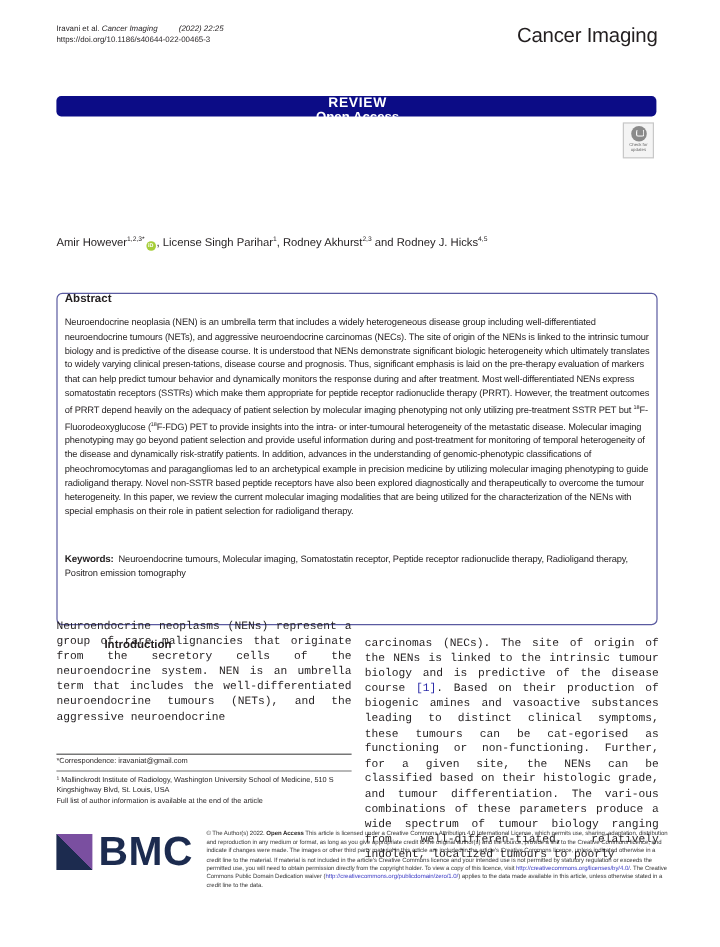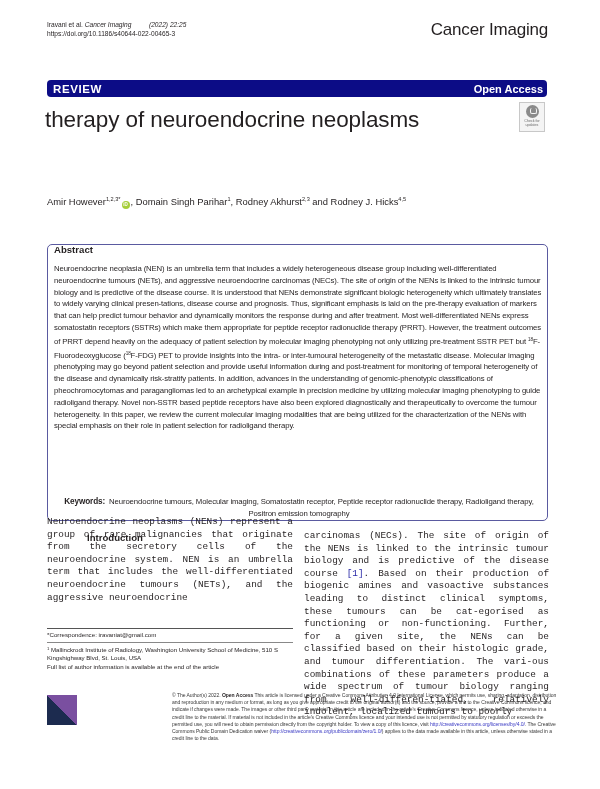--- a/index.html
+++ b/index.html
@@ -4,40 +4,40 @@
 <style>
   html, body { margin: 0; padding: 0; background: #ffffff; }
   body { width: 600px; height: 789px; position: relative; overflow: hidden; font-family: "Liberation Sans", sans-serif; color: #231f20; }
   .abs { position: absolute; }
 
   .running-head { left: 47px; top: 20px; font-size: 6.6px; line-height: 9px; color: #231f20; }
   .running-head .cite-it { font-style: italic; }
   .running-head .gap { display: inline-block; width: 14px; }
   .journal-name { right: 52px; top: 20px; font-size: 17px; color: #231f20; letter-spacing: -0.2px; }
 
-  .review-bar { left: 47px; top: 80px; width: 500px; height: 17px; background: #0c0c86; border-radius: 4px; color: #fff; font-weight: bold; box-sizing: border-box; display: flex; justify-content: space-between; align-items: center; padding: 0 4px 0 6px; }
+  .review-bar { left: 47px; top: 80px; width: 500px; height: 17px; background: #0c0c86; border-radius: 4px; color: #fff; font-weight: bold; box-sizing: border-box; display: flex; justify-content: space-between; align-items: center; padding: 0 4px 0 6px; flex-direction: column; }
   .review-bar .lbl { font-size: 11.5px; letter-spacing: 0.6px; }
   .review-bar .oa { font-size: 11px; }
 
   .check-badge { left: 519px; top: 102px; width: 26px; height: 30px; border: 1px solid #c8c8c8; background: #f4f4f4; box-sizing: border-box; display: flex; flex-direction: column; align-items: center; padding-top: 2px; }
   .check-badge .circ { width: 13px; height: 13px; border-radius: 50%; background: #8a8a8a; position: relative; }
   .check-badge .circ::after { content: ""; position: absolute; left: 4px; top: 3px; width: 5px; height: 5px; border-radius: 2px; border: 1px solid #f4f4f4; border-top: none; }
   .check-badge .txt { font-size: 3.6px; line-height: 4px; color: #666; text-align: center; margin-top: 1px; }
 
   .title { left: 45px; top: 107px; width: 470px; font-size: 22.5px; line-height: 26px; color: #231f20; letter-spacing: -0.1px; }
 
   .authors { left: 47px; top: 196px; font-size: 9.4px; color: #231f20; white-space: nowrap; }
   .authors sup { font-size: 5.6px; vertical-align: 4px; }
   .orcid { display: inline-block; width: 8px; height: 8px; border-radius: 50%; background: #a6ce39; color: #fff; font-size: 4.5px; font-weight: bold; text-align: center; line-height: 8px; vertical-align: -1px; margin: 0 1px; }
 
   .abstract-box { left: 47px; top: 244px; width: 501px; height: 277px; border: 1px solid #5a5aa0; border-radius: 5px; box-sizing: border-box; }
   .abstract-head { left: 54px; top: 244px; font-size: 9.6px; font-weight: bold; color: #231f20; }
   .abstract-text { left: 54px; top: 263px; width: 490px; font-size: 7.75px; line-height: 11.8px; color: #231f20; letter-spacing: -0.12px; }
   .abstract-text sup { font-size: 4.6px; vertical-align: 3px; }
-  .kw-block { left: 54px; top: 496px; width: 490px; font-size: 7.75px; line-height: 11.8px; color: #231f20; letter-spacing: -0.12px; text-align: center; }
+  .kw-block { left: 54px; top: 460px; width: 490px; font-size: 7.75px; line-height: 11.8px; color: #231f20; letter-spacing: -0.12px; }
   .kw-block .kw-label { font-weight: bold; font-size: 8.2px; margin-right: 4px; }
 
   .intro-head { left: 47px; top: 532px; font-size: 9.6px; font-weight: bold; margin-left: 40px; }
   .col-text { font-family: Liberation Mono, monospace; font-size: 9.4px; line-height: 12.6px; text-align: justify; color: #231f20; }
   .col-left { left: 47px; top: 516px; width: 246px; }
   .col-right { left: 304px; top: 530px; width: 245px; }
   .ref-link { color: #2a2aa8; }
 
   .fn-rule1 { left: 47px; top: 628px; width: 246px; height: 0; border-top: 0.7px solid #555; }
   .fn-corr { left: 47px; top: 631px; font-size: 6.2px; color: #231f20; }
@@ -74,25 +74,24 @@
 
 <div class="abs check-badge">
   <div class="circ"></div>
   <div class="txt">
     <div>Check for</div>
     <div>updates</div>
   </div>
 </div>
 
 <div class="abs title">
-  <div>therapy of neuroendocrine neoplasms</div>
 </div>
 
 <div class="abs authors">
-  <span>Amir However</span><sup>1,2,3*</sup><span class="orcid">iD</span><span>, </span><span>Domain Singh Parihar</span><sup>1</sup><span>, </span><span>Rodney Akhurst</span><sup>2,3</sup><span> and </span><span>Rodney J. Hicks</span><sup>4,5</sup>
+  <span>Amir However</span><sup>1,2,3*</sup><span class="orcid">iD</span><span>, </span><span>License Singh Parihar</span><sup>1</sup><span>, </span><span>Rodney Akhurst</span><sup>2,3</sup><span> and </span><span>Rodney J. Hicks</span><sup>4,5</sup>
 </div>
 
 <div class="abs abstract-box"></div>
 <div class="abs abstract-head">Abstract</div>
 <div class="abs abstract-text"><span>Neuroendocrine neoplasia (NEN) is an umbrella term that includes a widely heterogeneous disease group including well-differentiated neuroendocrine tumours (NETs), and aggressive neuroendocrine carcinomas (NECs). The site of origin of the NENs is linked to the intrinsic tumour biology and is predictive of the disease course. It is understood that NENs demonstrate significant biologic heterogeneity which ultimately translates to widely varying clinical presen-tations, disease course and prognosis. Thus, significant emphasis is laid on the pre-therapy evaluation of markers that can help predict tumour behavior and dynamically monitors the response during and after treatment. Most well-differentiated NENs express somatostatin receptors (SSTRs) which make them appropriate for peptide receptor radionuclide therapy (PRRT). However, the treatment outcomes of PRRT depend heavily on the adequacy of patient selection by molecular imaging phenotyping not only utilizing pre-treatment SSTR PET but </span><sup>18</sup><span>F-Fluorodeoxyglucose (</span><sup>18</sup><span>F-FDG) PET to provide insights into the intra- or inter-tumoural heterogeneity of the metastatic disease. Molecular imaging phenotyping may go beyond patient selection and provide useful information during and post-treatment for monitoring of temporal heterogeneity of the disease and dynamically risk-stratify patients. In addition, advances in the understanding of genomic-phenotypic classifications of pheochromocytomas and paragangliomas led to an archetypical example in precision medicine by utilizing molecular imaging phenotyping to guide radioligand therapy. Novel non-SSTR based peptide receptors have also been explored diagnostically and therapeutically to overcome the tumour heterogeneity. In this paper, we review the current molecular imaging modalities that are being utilized for the characterization of the NENs with special emphasis on their role in patient selection for radioligand therapy.</span></div>
 <div class="abs kw-block">
   <span class="kw-label">Keywords:</span><span>Neuroendocrine tumours, Molecular imaging, Somatostatin receptor, Peptide receptor radionuclide therapy, Radioligand therapy, Positron emission tomography</span>
 </div>
 
 <div class="abs intro-head">Introduction</div>
@@ -102,15 +101,16 @@
 <div class="abs fn-rule1"></div>
 <div class="abs fn-corr">*Correspondence:  iravaniat@gmail.com</div>
 <div class="abs fn-rule2"></div>
 <div class="abs fn-aff">
   <div><sup>1</sup><span> Mallinckrodt Institute of Radiology, Washington University School of Medicine, 510 S Kingshighway Blvd, St. Louis, USA</span></div>
   <div>Full list of author information is available at the end of the article</div>
 </div>
 
 <div class="abs bmc-logo">
   <div class="sq"></div>
+  <div class="word">BMC</div>
 </div>
 
 <div class="abs license"><span>© The Author(s) 2022. </span><b>Open Access</b><span> This article is licensed under a Creative Commons Attribution 4.0 International License, which permits use, sharing, adaptation, distribution and reproduction in any medium or format, as long as you give appropriate credit to the original author(s) and the source, provide a link to the Creative Commons licence, and indicate if changes were made. The images or other third party material in this article are included in the article's Creative Commons licence, unless indicated otherwise in a credit line to the material. If material is not included in the article's Creative Commons licence and your intended use is not permitted by statutory regulation or exceeds the permitted use, you will need to obtain permission directly from the copyright holder. To view a copy of this licence, visit </span><span class="lnk">http://creativecommons.org/licenses/by/4.0/</span><span>. The Creative Commons Public Domain Dedication waiver (</span><span class="lnk">http://creativecommons.org/publicdomain/zero/1.0/</span><span>) applies to the data made available in this article, unless otherwise stated in a credit line to the data.</span></div>
 
 </body></html>

